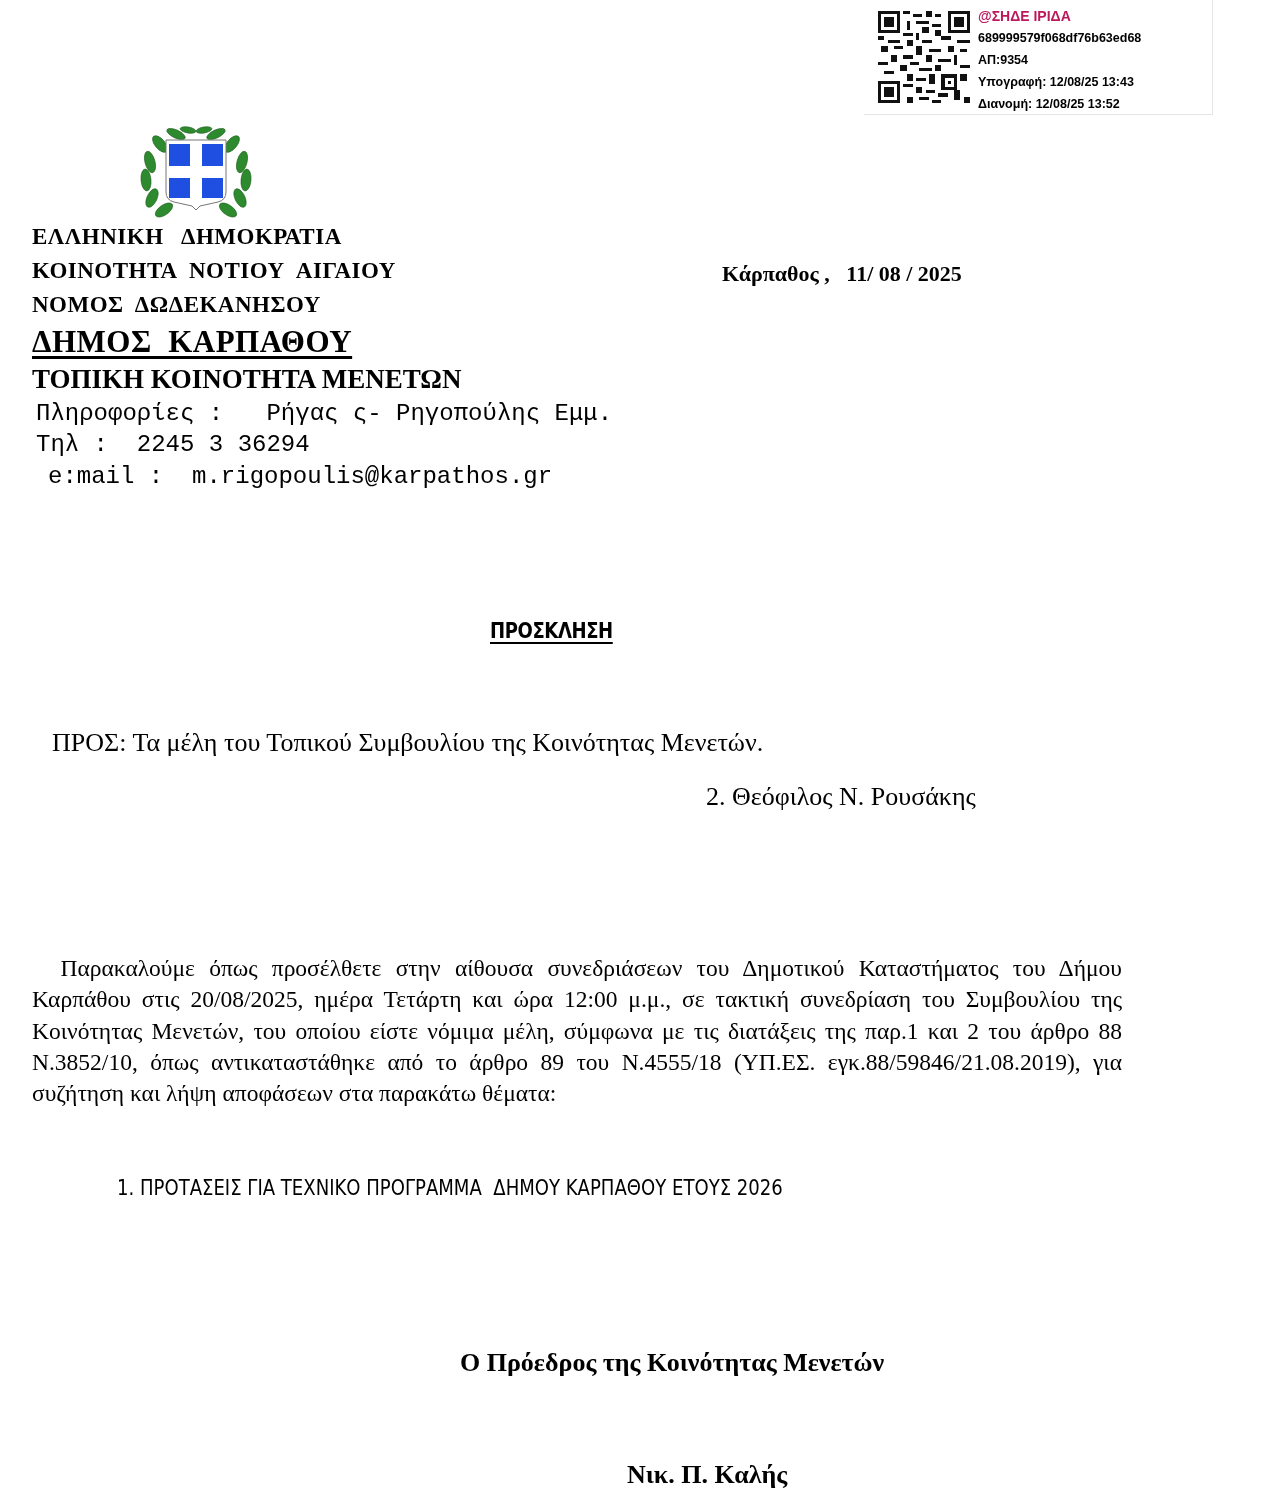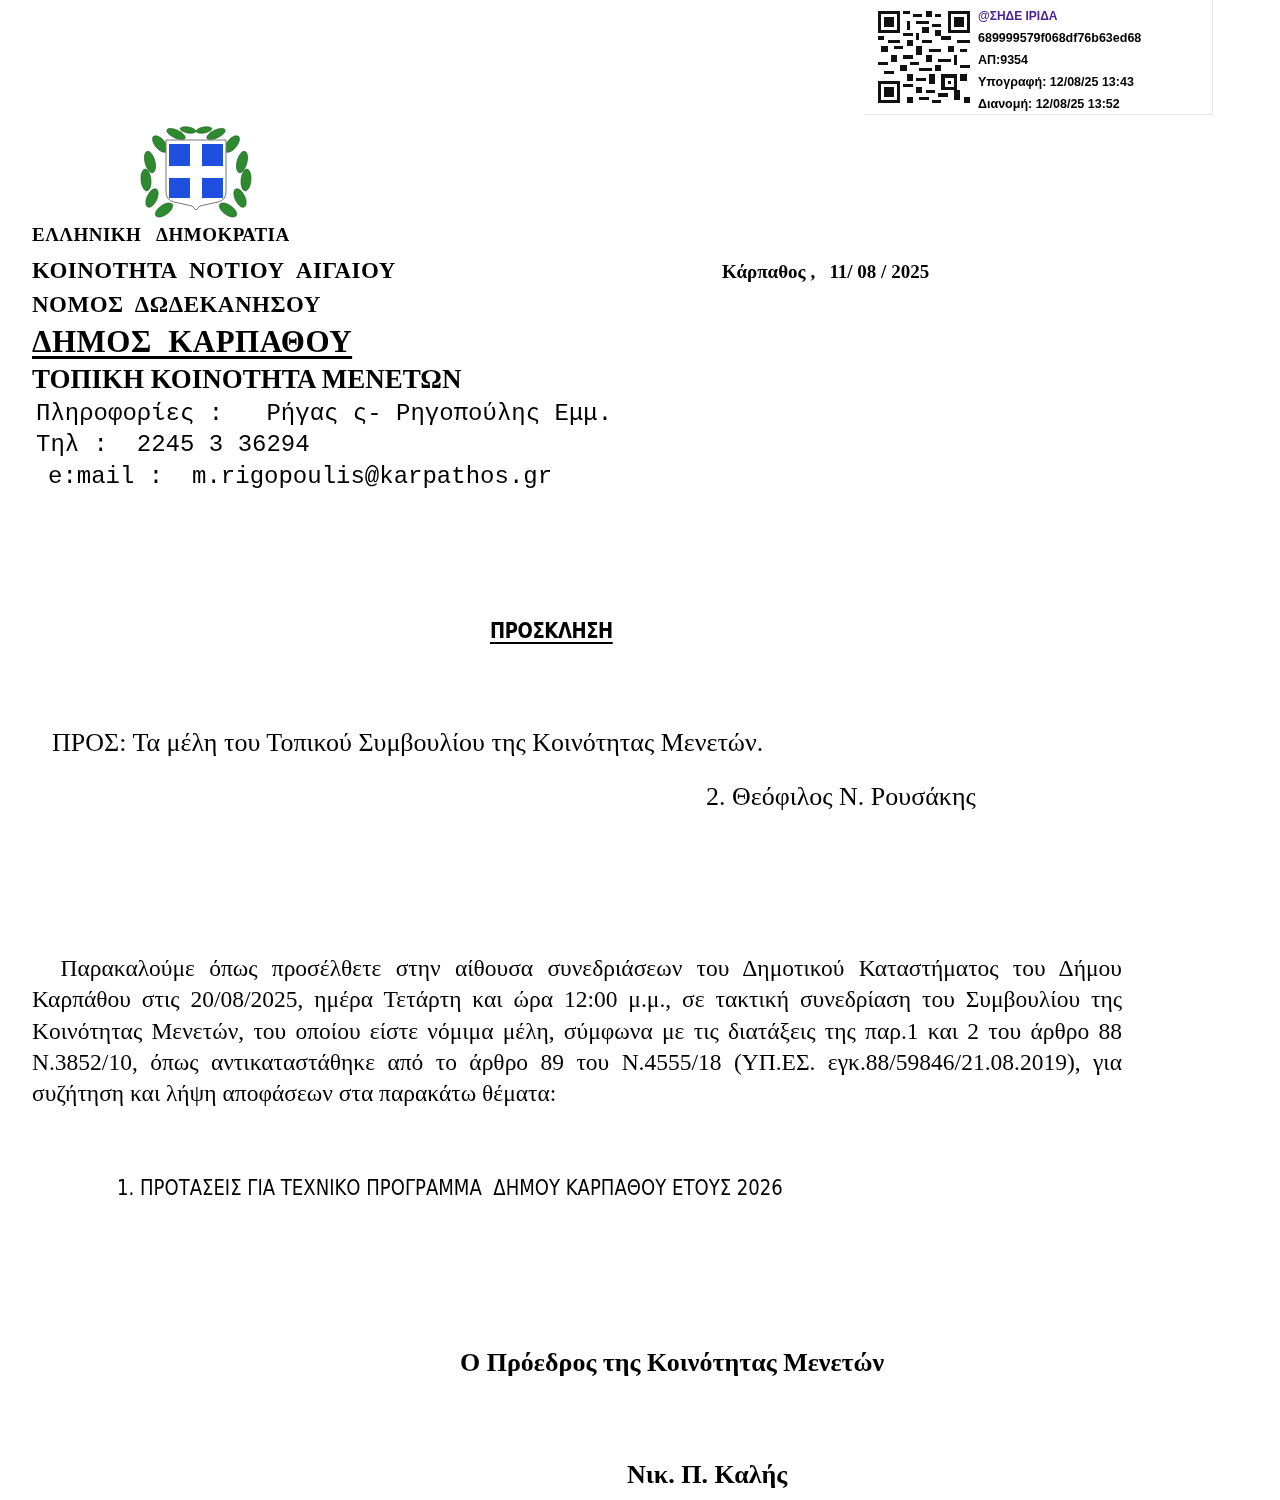--- a/index.html
+++ b/index.html
@@ -2,38 +2,38 @@
 <html><head>
 <meta charset="utf-8">
 <style>
   html, body { margin: 0; padding: 0; background: #ffffff; }
   body { width: 1280px; height: 1500px; position: relative; overflow: hidden; color: #000; font-family: "Liberation Serif", serif; }
 
   
   .stamp { position: absolute; left: 864px; top: 0; width: 348px; height: 114px; background: #fff; border-right: 1px solid #e6e6e6; border-bottom: 1px solid #e6e6e6; }
   .qr { position: absolute; left: 14px; top: 10px; width: 92px; height: 94px; }
   .stamp-lines { position: absolute; left: 114px; top: 5px; font-family: "Liberation Sans", sans-serif; font-weight: bold; font-size: 12.5px; line-height: 22px; }
-  .stamp-lines .brand { color: #4c1d95; font-size: 12px; }
+  .stamp-lines .brand { color: #be185d; font-size: 14px; }
 
   
   .emblem { position: absolute; left: 136px; top: 122px; width: 120px; height: 98px; }
 
   
   .hdr { position: absolute; left: 32px; font-family: "Liberation Serif", serif; font-weight: bold; white-space: pre; }
-  .h1 { top: 224px; font-size: 19px; letter-spacing: 0.5px; text-align: right; }
+  .h1 { top: 224px; font-size: 23px; letter-spacing: 0.5px; text-align: right; }
   .h2 { top: 258px; font-size: 23px; letter-spacing: 0.5px; }
   .h3 { top: 292px; font-size: 23px; letter-spacing: 0.5px; }
   .h4 { top: 324px; font-size: 31px; text-decoration: underline; text-decoration-thickness: 3px; text-underline-offset: 4px; letter-spacing: 0.5px; }
   .h5 { top: 364px; font-size: 27px; }
   .info { position: absolute; left: 36px; font-family: Liberation Mono, monospace; font-size: 24px; white-space: pre; }
   .i1 { top: 400px; }
   .i2 { top: 431px; }
   .i3 { top: 463px; margin-left: 12px; }
 
-  .date { position: absolute; left: 722px; top: 261px; font-family: "Liberation Serif", serif; font-weight: bold; font-size: 19px; white-space: pre; }
+  .date { position: absolute; left: 722px; top: 261px; font-family: "Liberation Serif", serif; font-weight: bold; font-size: 22px; white-space: pre; }
 
   .title { position: absolute; left: 490px; top: 618px; font-family: "DejaVu Sans", sans-serif; font-weight: bold; font-size: 22px; letter-spacing: -0.5px; text-decoration: underline; text-decoration-thickness: 2px; text-underline-offset: 4px; transform: scaleX(0.82); transform-origin: left top; }
 
   .pros { position: absolute; left: 52px; top: 728px; font-family: "Liberation Serif", serif; font-size: 26px; }
   .members { position: absolute; left: 706px; top: 782px; margin: 0; padding: 0; list-style: none; font-family: "Liberation Serif", serif; font-size: 26px; }
   .members li { height: 44px; white-space: pre; }
 
   .body-text { position: absolute; left: 32px; top: 953px; width: 1090px; font-family: "Liberation Serif", serif; font-size: 23.5px; line-height: 31.3px; text-align: justify; }
 
   .topic { position: absolute; left: 117px; top: 1176px; font-family: "DejaVu Sans", sans-serif; font-size: 21px; white-space: pre; transform: scaleX(0.86); transform-origin: left top; }

